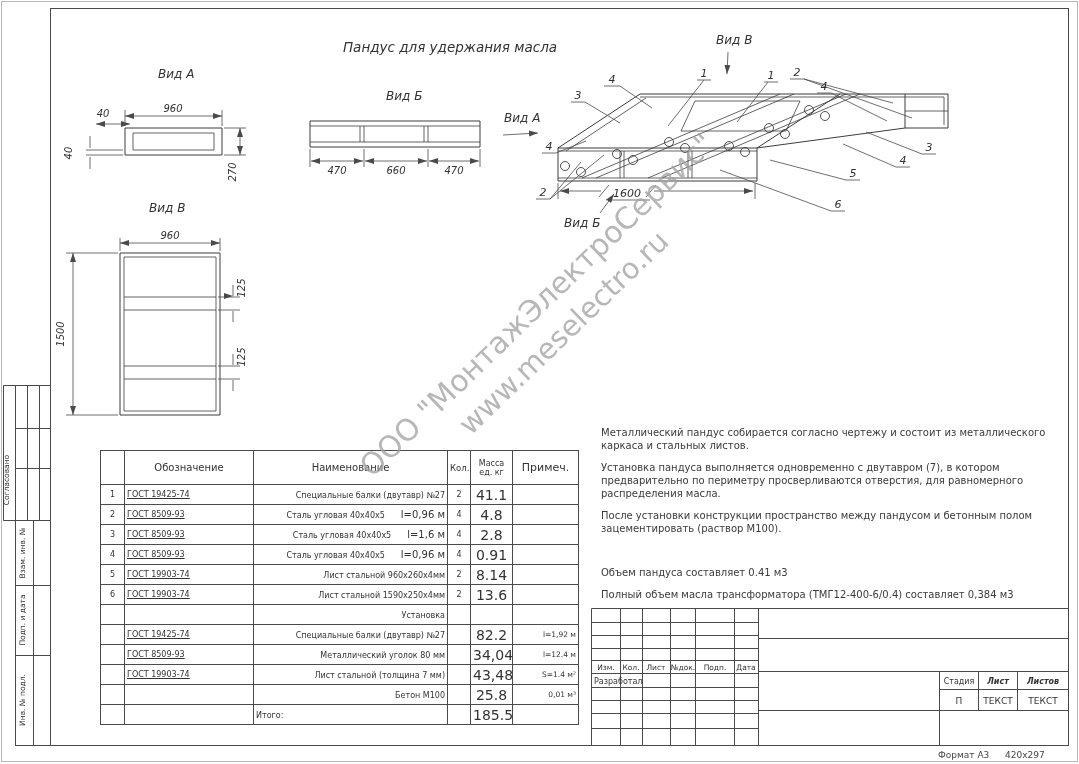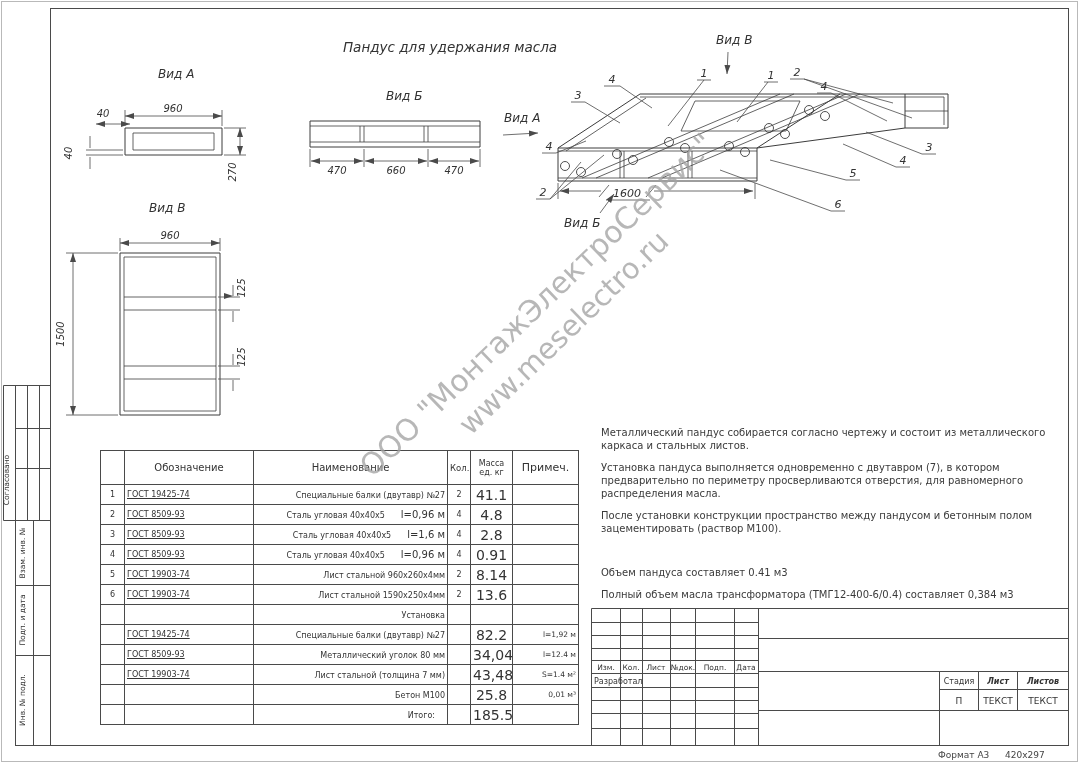--- a/index.html
+++ b/index.html
@@ -38,21 +38,21 @@
   .h-mass{font-size:8px;line-height:9px;text-align:center;}
   .h-note{font-size:11px;text-align:center;}
   .c-num{font-size:8px;text-align:center;}
   .c-des{font-size:8px;text-align:left;text-decoration:underline;}
   .c-name{font-size:8px;text-align:right;padding-left:6px;}
   .c-qty{font-size:8px;text-align:center;}
   .c-mass{font-size:14px;text-align:center;}
   .c-note{font-size:7.5px;text-align:right;padding-left:3px;}
   .len{margin-left:16px;font-size:10px;}
   .len:empty{margin-left:0;}
-  td.right{text-align:right;padding-right:12px;}
+  td.right{text-align:left;padding-right:28px;}
 
   
   .notes{position:absolute;left:592px;top:417px;width:478px;z-index:2;
          font-size:10px;line-height:13px;color:#3a3a3a;}
   .notes p{margin:9px;}
   .notes .gap{height:13px;}
 
   
   .wm{position:absolute;left:295px;top:282px;width:510px;z-index:5;text-align:center;
       transform:rotate(-44deg);color:rgba(163,163,163,.78);pointer-events:none;}

